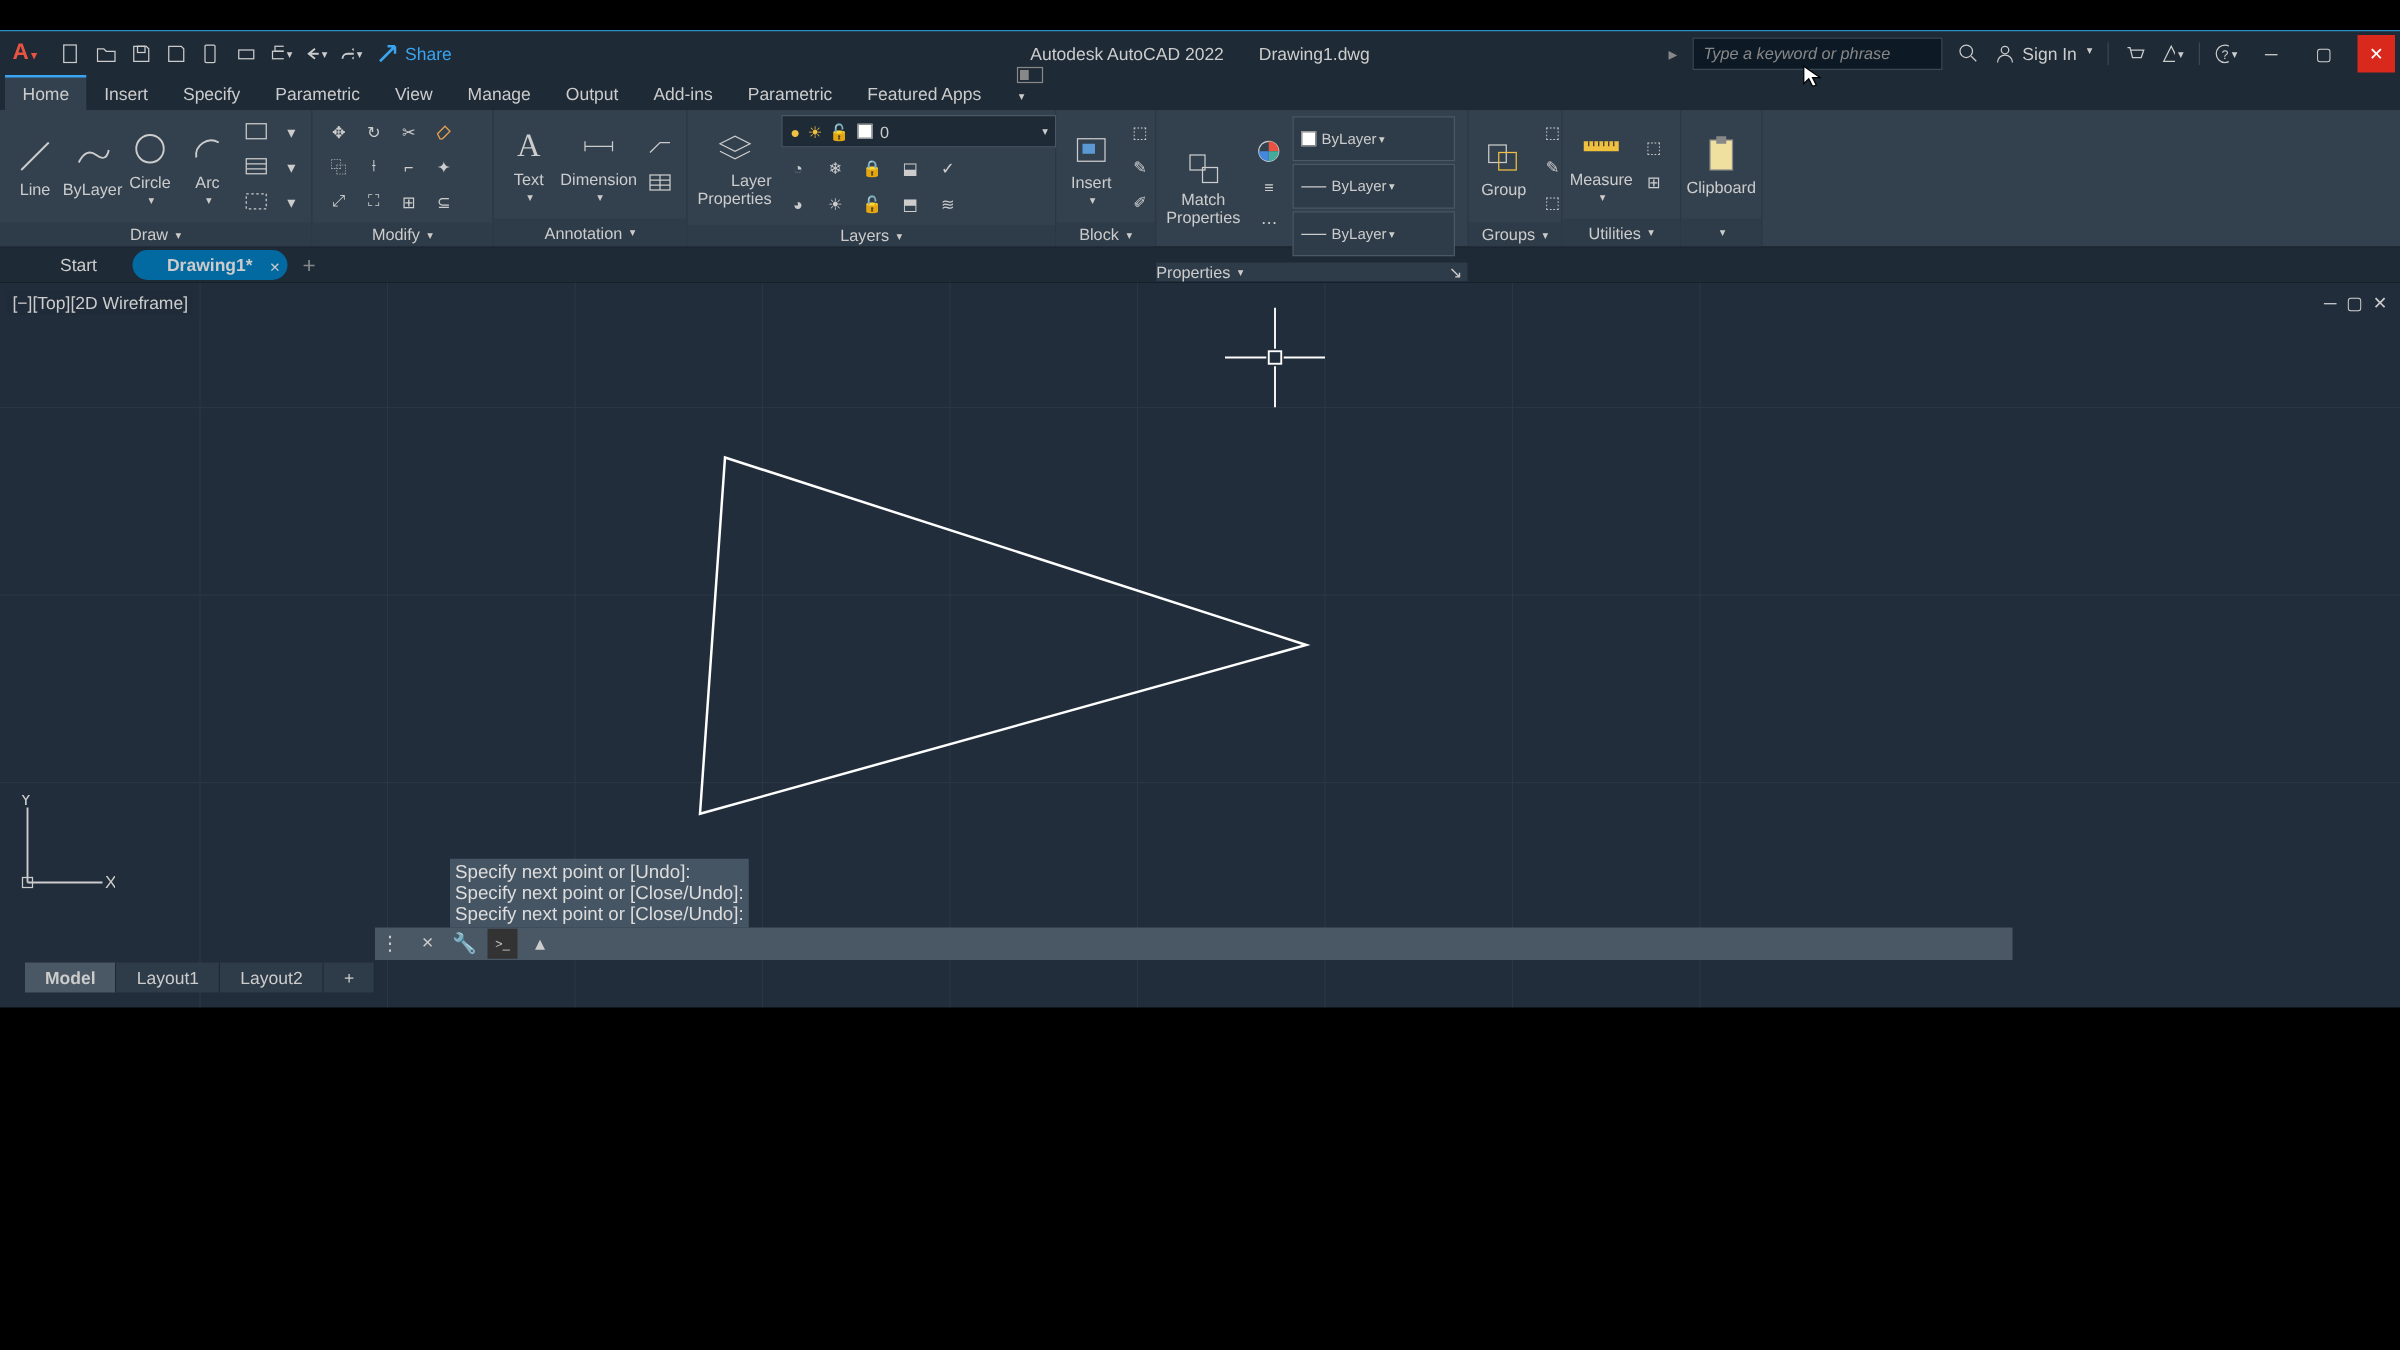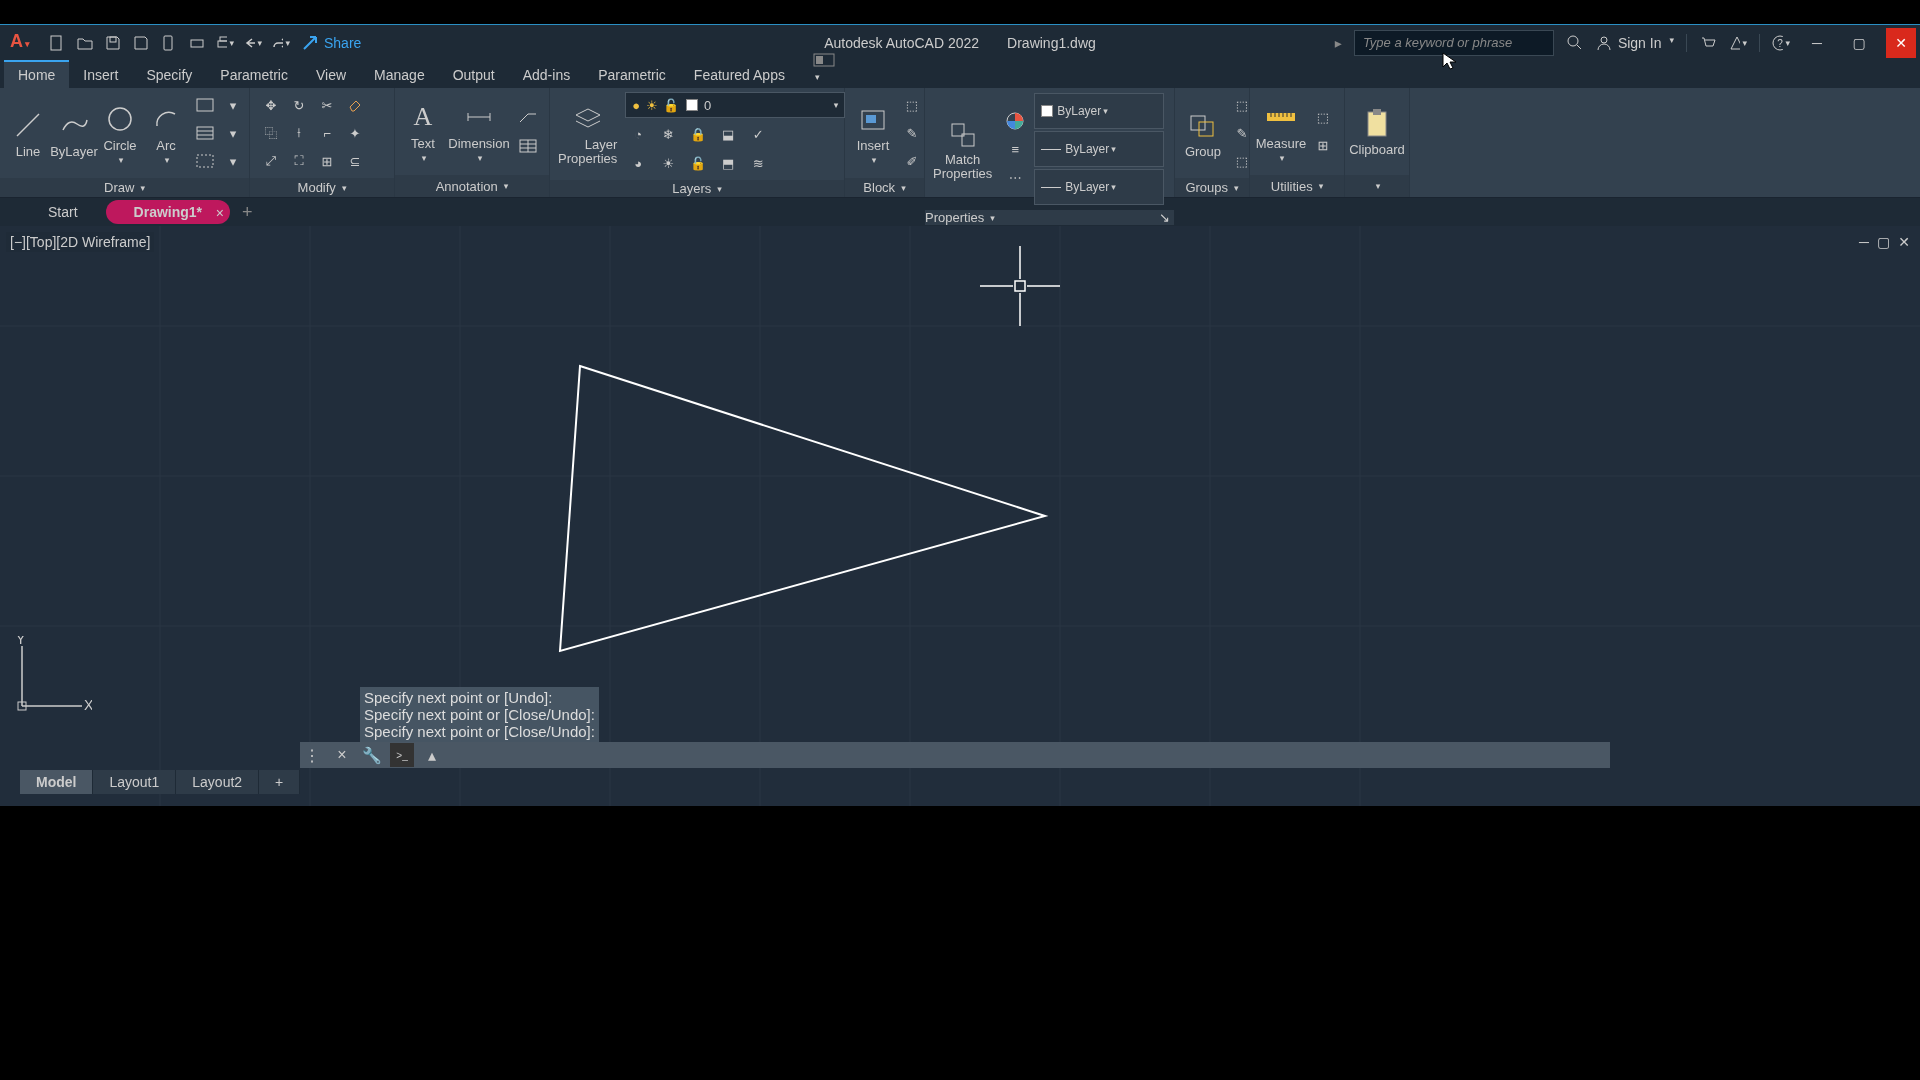--- a/index.html
+++ b/index.html
@@ -36,21 +36,21 @@
 .big-btn .lbl { font-size: 13px; }
 .small-grid { display: grid; grid-template-columns: repeat(3, 26px); grid-auto-rows: 26px; gap: 2px; }
 .small-grid-2 { display: grid; grid-template-columns: repeat(2, 26px); grid-auto-rows: 26px; gap: 2px; }
 .sm-icon { width: 26px; height: 26px; display: flex; align-items: center; justify-content: center; cursor: pointer; color: #ccc; }
 .layer-combo { width: 220px; height: 26px; background: #1e2a36; border: 1px solid #4a5764; display: flex; align-items: center; padding: 0 6px; font-size: 13px; gap: 6px; }
 .prop-combo { width: 130px; height: 36px; background: #2e3b48; border: 1px solid #4a5764; display: flex; align-items: center; padding: 0 6px; font-size: 12px; margin: 1px 0; }
 
 
 .doc-tabs { height: 28px; background: #1e2a36; display: flex; align-items: center; padding-left: 20px; color: #ccc; font-size: 14px; }
 .doc-tab { padding: 4px 28px; cursor: pointer; position: relative; }
-.doc-tab.active { background: #be185d; border-radius: 12px; }
+.doc-tab.active { background: #0369a1; border-radius: 12px; }
 .tab-close { position: absolute; right: 6px; top: 5px; font-size: 14px; }
 .tab-add { margin-left: 12px; font-size: 18px; cursor: pointer; color: #888; }
 
 
 .canvas-area { position: relative; height: 580px; background: #212d3b; }
 .grid-lines { position: absolute; inset: 0; }
 .grid-lines line { stroke: #2a3644; stroke-width: 1; }
 .viewport-label { position: absolute; top: 6px; left: 6px; color: #ccc; font-size: 14px; background: rgba(30,42,54,0.5); padding: 2px 4px; }
 .view-controls { position: absolute; top: 8px; right: 10px; display: flex; gap: 8px; color: #ccc; font-size: 14px; }
 .crosshair { position: absolute; pointer-events: none; }

